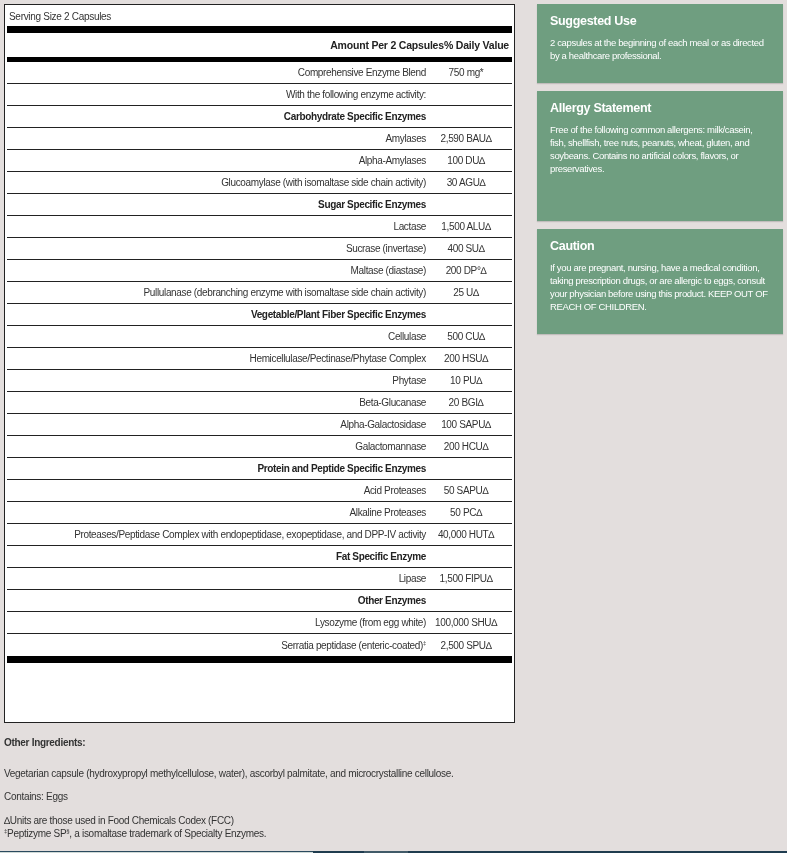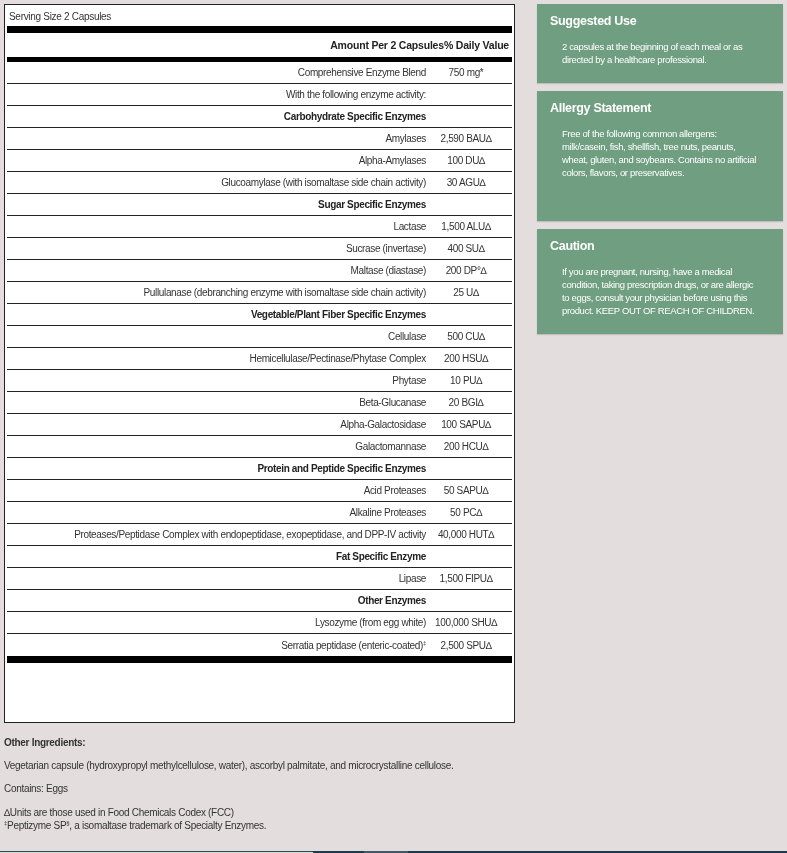--- a/index.html
+++ b/index.html
@@ -75,42 +75,42 @@
 
   .other {
     position: absolute;
     left: 4px;
     top: 737px;
     width: 520px;
     font-size: 10px;
     letter-spacing: -0.3px;
     color: #333;
   }
-  .other .title { font-weight: bold; margin-bottom: 12px; }
+  .other .title { font-weight: bold; margin-bottom: 20px; }
   .other p { margin: 9px 0 12px 0; }
   .other .notes { line-height: 13px; margin-top: 0; }
 
   .panel {
     position: absolute;
     left: 537px;
     width: 246px;
     background: #6f9e80;
     color: #ffffff;
     box-sizing: border-box;
     padding: 10px 13px 10px 13px;
     box-shadow: 0 1px 1px rgba(0,0,0,0.15);
   }
   .panel h3 {
     margin: 0 0 8px 0;
     font-size: 12.5px;
     font-weight: bold;
     letter-spacing: -0.3px;
   }
   .panel p {
-    margin: 12px;
+    margin: 0;
     font-size: 9.5px;
     line-height: 13px;
     letter-spacing: -0.35px;
   }
   .p1 { top: 4px; height: 79px; }
   .p2 { top: 91px; height: 130px; }
   .p3 { top: 229px; height: 105px; }
 
   .bottombar {
     position: absolute;

